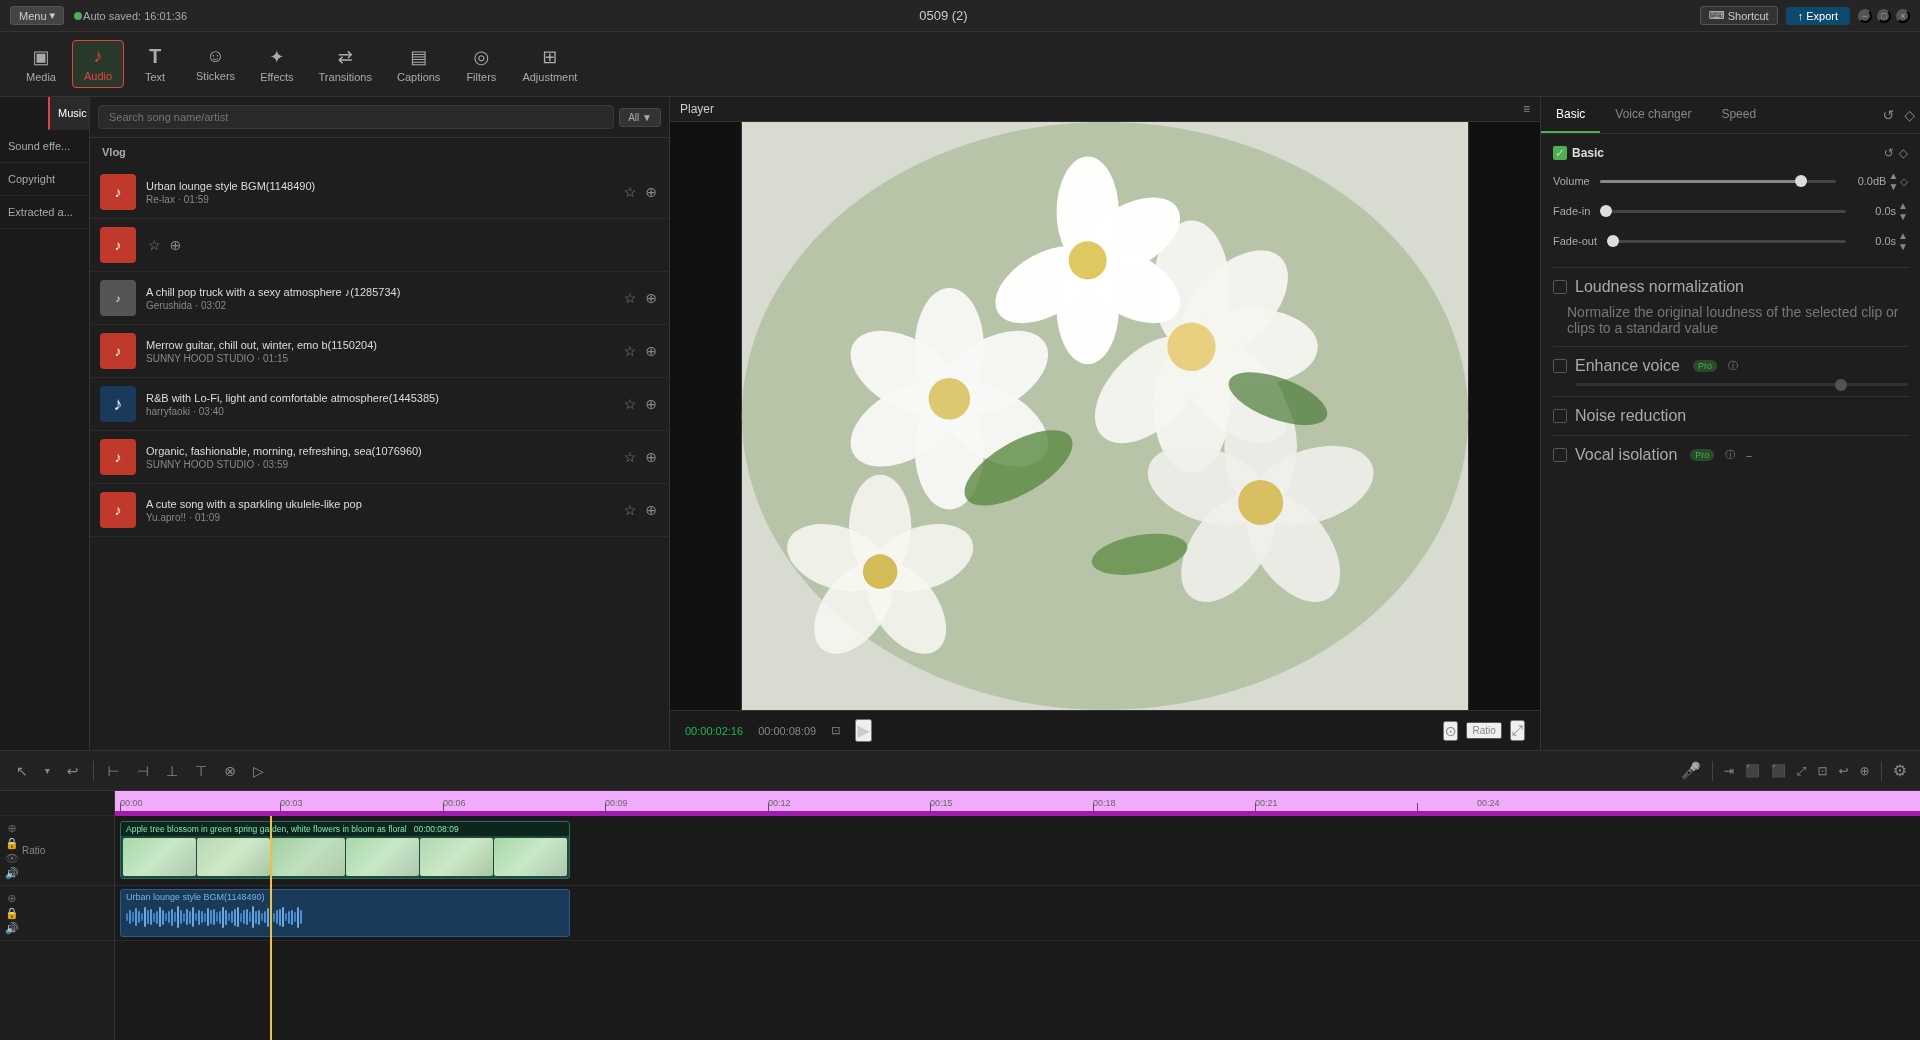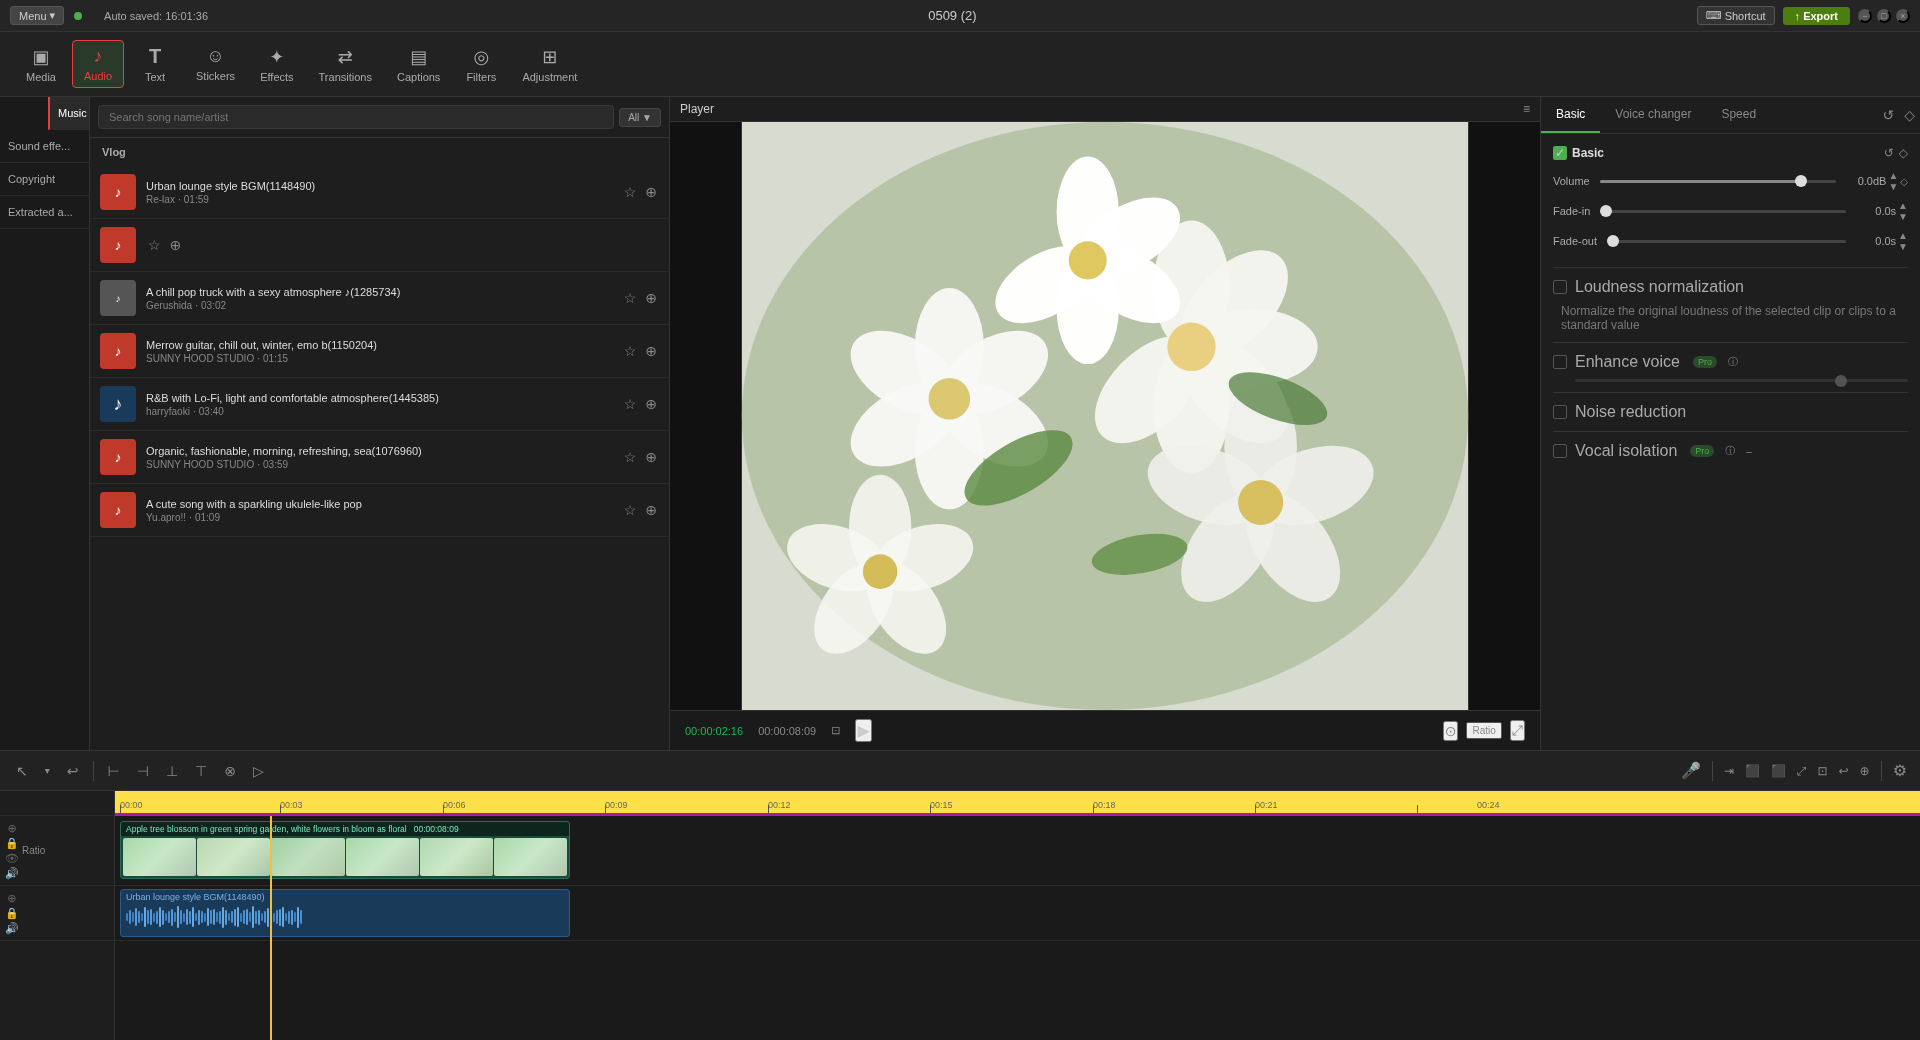--- a/index.html
+++ b/index.html
@@ -1,26 +1,26 @@
 <!DOCTYPE html>
 <html><head>
   <meta charset="utf-8">
   <style>
     * { margin: 0; padding: 0; box-sizing: border-box; }
     body { width: 1920px; height: 1040px; background: #1a1a1a; color: #ccc; font-family: -apple-system, BlinkMacSystemFont, 'Segoe UI', sans-serif; font-size: 12px; overflow: hidden; display: flex; flex-direction: column; }
 
     
     .top-bar { height: 32px; background: #252525; display: flex; align-items: center; padding: 0 10px; gap: 10px; border-bottom: 1px solid #333; flex-shrink: 0; }
     .menu-btn { background: #444; border: 1px solid #555; color: #ccc; padding: 2px 8px; border-radius: 3px; font-size: 11px; cursor: pointer; display: flex; align-items: center; gap: 3px; }
-    .auto-save { color: #aaa; font-size: 11px; display: flex; align-items: center; gap: 22px; }
+    .auto-save { color: #aaa; font-size: 11px; display: flex; align-items: center; gap: 1px; }
     .auto-save .dot { width: 8px; height: 8px; background: #4caf50; border-radius: 50%; }
     .title-center { flex: 1; text-align: center; font-size: 13px; color: #ccc; }
     .top-right { display: flex; align-items: center; gap: 8px; }
     .shortcut-btn { background: #333; border: 1px solid #555; color: #ccc; padding: 2px 8px; border-radius: 3px; font-size: 11px; cursor: pointer; display: flex; align-items: center; gap: 3px; }
-    .export-btn { background: #4d7c0f; border: none; color: #fff; padding: 3px 12px; border-radius: 3px; font-size: 11px; cursor: pointer; font-weight: bold; }
+    .export-btn { background: #0c4a6e; border: none; color: #fff; padding: 3px 12px; border-radius: 3px; font-size: 11px; cursor: pointer; font-weight: normal; }
     .win-btns { display: flex; gap: 5px; }
     .win-btn { width: 14px; height: 14px; border-radius: 50%; display: flex; align-items: center; justify-content: center; font-size: 9px; cursor: pointer; background: #555; color: #aaa; }
 
     
     .toolbar { height: 65px; background: #222; display: flex; align-items: center; padding: 0 15px; gap: 5px; border-bottom: 1px solid #333; flex-shrink: 0; }
     .tool-item { display: flex; flex-direction: column; align-items: center; justify-content: center; padding: 5px 10px; border-radius: 4px; cursor: pointer; gap: 3px; color: #aaa; font-size: 11px; min-width: 52px; }
     .tool-item.active { background: #2a3a2a; color: #4caf50; border: 1px solid #4caf50; border-radius: 4px; }
     .tool-icon { font-size: 18px; }
 
     
@@ -76,21 +76,21 @@
     .slider-track { height: 3px; background: #444; border-radius: 2px; position: relative; }
     .slider-fill { height: 100%; background: #888; border-radius: 2px; }
     .slider-thumb { width: 12px; height: 12px; background: #ddd; border-radius: 50%; position: absolute; top: -4.5px; cursor: pointer; }
     .value-display { color: #aaa; font-size: 11px; min-width: 40px; text-align: right; }
     .value-spinner { display: flex; align-items: center; gap: 2px; }
     .spinner-btn { background: none; border: none; color: #888; cursor: pointer; font-size: 10px; }
     .section-divider { border: none; border-top: 1px solid #333; margin: 10px 0; }
     .checkbox-row { display: flex; align-items: center; gap: 8px; margin-bottom: 8px; }
     .checkbox-unchecked { width: 14px; height: 14px; border: 1px solid #555; border-radius: 2px; }
     .checkbox-label { color: #aaa; font-size: 16px; }
-    .subtitle { color: #777; font-size: 12px; margin-top: 3px; margin-left: 8px; }
+    .subtitle { color: #777; font-size: 14px; margin-top: 3px; margin-left: 14px; }
     .badge { background: #2a4a2a; color: #4caf50; font-size: 9px; padding: 1px 5px; border-radius: 8px; }
     .enhance-slider { height: 3px; background: #444; border-radius: 2px; margin: 8px 0; position: relative; }
     .enhance-thumb { width: 12px; height: 12px; background: #888; border-radius: 50%; position: absolute; top: -4.5px; cursor: pointer; }
     .panel-icon-btn { background: none; border: none; color: #888; cursor: pointer; font-size: 14px; }
 
     
     .timeline-area { height: 290px; background: #1a1a1a; border-top: 1px solid #333; display: flex; flex-direction: column; flex-shrink: 0; }
     .timeline-toolbar { height: 40px; background: #222; display: flex; align-items: center; padding: 0 10px; gap: 5px; border-bottom: 1px solid #333; }
     .tl-btn { background: none; border: none; color: #888; cursor: pointer; font-size: 14px; padding: 3px 6px; border-radius: 3px; }
     .tl-separator { width: 1px; height: 20px; background: #444; margin: 0 3px; }
@@ -100,21 +100,21 @@
     .timeline-content { display: flex; flex: 1; overflow: hidden; }
     .timeline-labels { width: 115px; background: #1e1e1e; border-right: 1px solid #333; display: flex; flex-direction: column; flex-shrink: 0; }
     .tl-label-spacer { height: 25px; border-bottom: 1px solid #2a2a2a; }
     .tl-track-label { display: flex; align-items: center; padding: 5px 5px; border-bottom: 1px solid #2a2a2a; height: 70px; gap: 3px; }
     .tl-track-icons { display: flex; flex-direction: column; gap: 2px; }
     .tl-icon-btn { background: none; border: none; color: #666; cursor: pointer; font-size: 11px; }
     .tl-track-name { color: #888; font-size: 10px; }
     .tl-audio-label { height: 55px; display: flex; align-items: center; padding: 5px; border-bottom: 1px solid #2a2a2a; gap: 3px; }
 
     .timeline-main { flex: 1; overflow: hidden; display: flex; flex-direction: column; }
-    .timeline-ruler { height: 25px; background: #fde047; border-bottom: 3px solid #a21caf; position: relative; display: flex; align-items: flex-end; padding-bottom: 3px; overflow: hidden; }
+    .timeline-ruler { height: 25px; background: #f0abfc; border-bottom: 5px solid #a21caf; position: relative; display: flex; align-items: flex-end; padding-bottom: 3px; overflow: hidden; }
     .ruler-mark { position: absolute; bottom: 3px; color: #666; font-size: 9px; white-space: nowrap; }
     .ruler-line { position: absolute; bottom: 0; width: 1px; height: 8px; background: #555; }
     .timeline-tracks { flex: 1; position: relative; overflow: hidden; }
 
     .video-track { height: 70px; position: relative; border-bottom: 1px solid #2a2a2a; }
     .audio-track { height: 55px; position: relative; border-bottom: 1px solid #2a2a2a; }
 
     .video-clip { position: absolute; top: 5px; height: 58px; background: #1a4a3a; border: 1px solid #2a6a5a; border-radius: 3px; overflow: hidden; display: flex; flex-direction: column; }
     .clip-label { color: #7de8c0; font-size: 9px; padding: 2px 5px; background: rgba(0,0,0,0.4); white-space: nowrap; overflow: hidden; text-overflow: ellipsis; }
 

